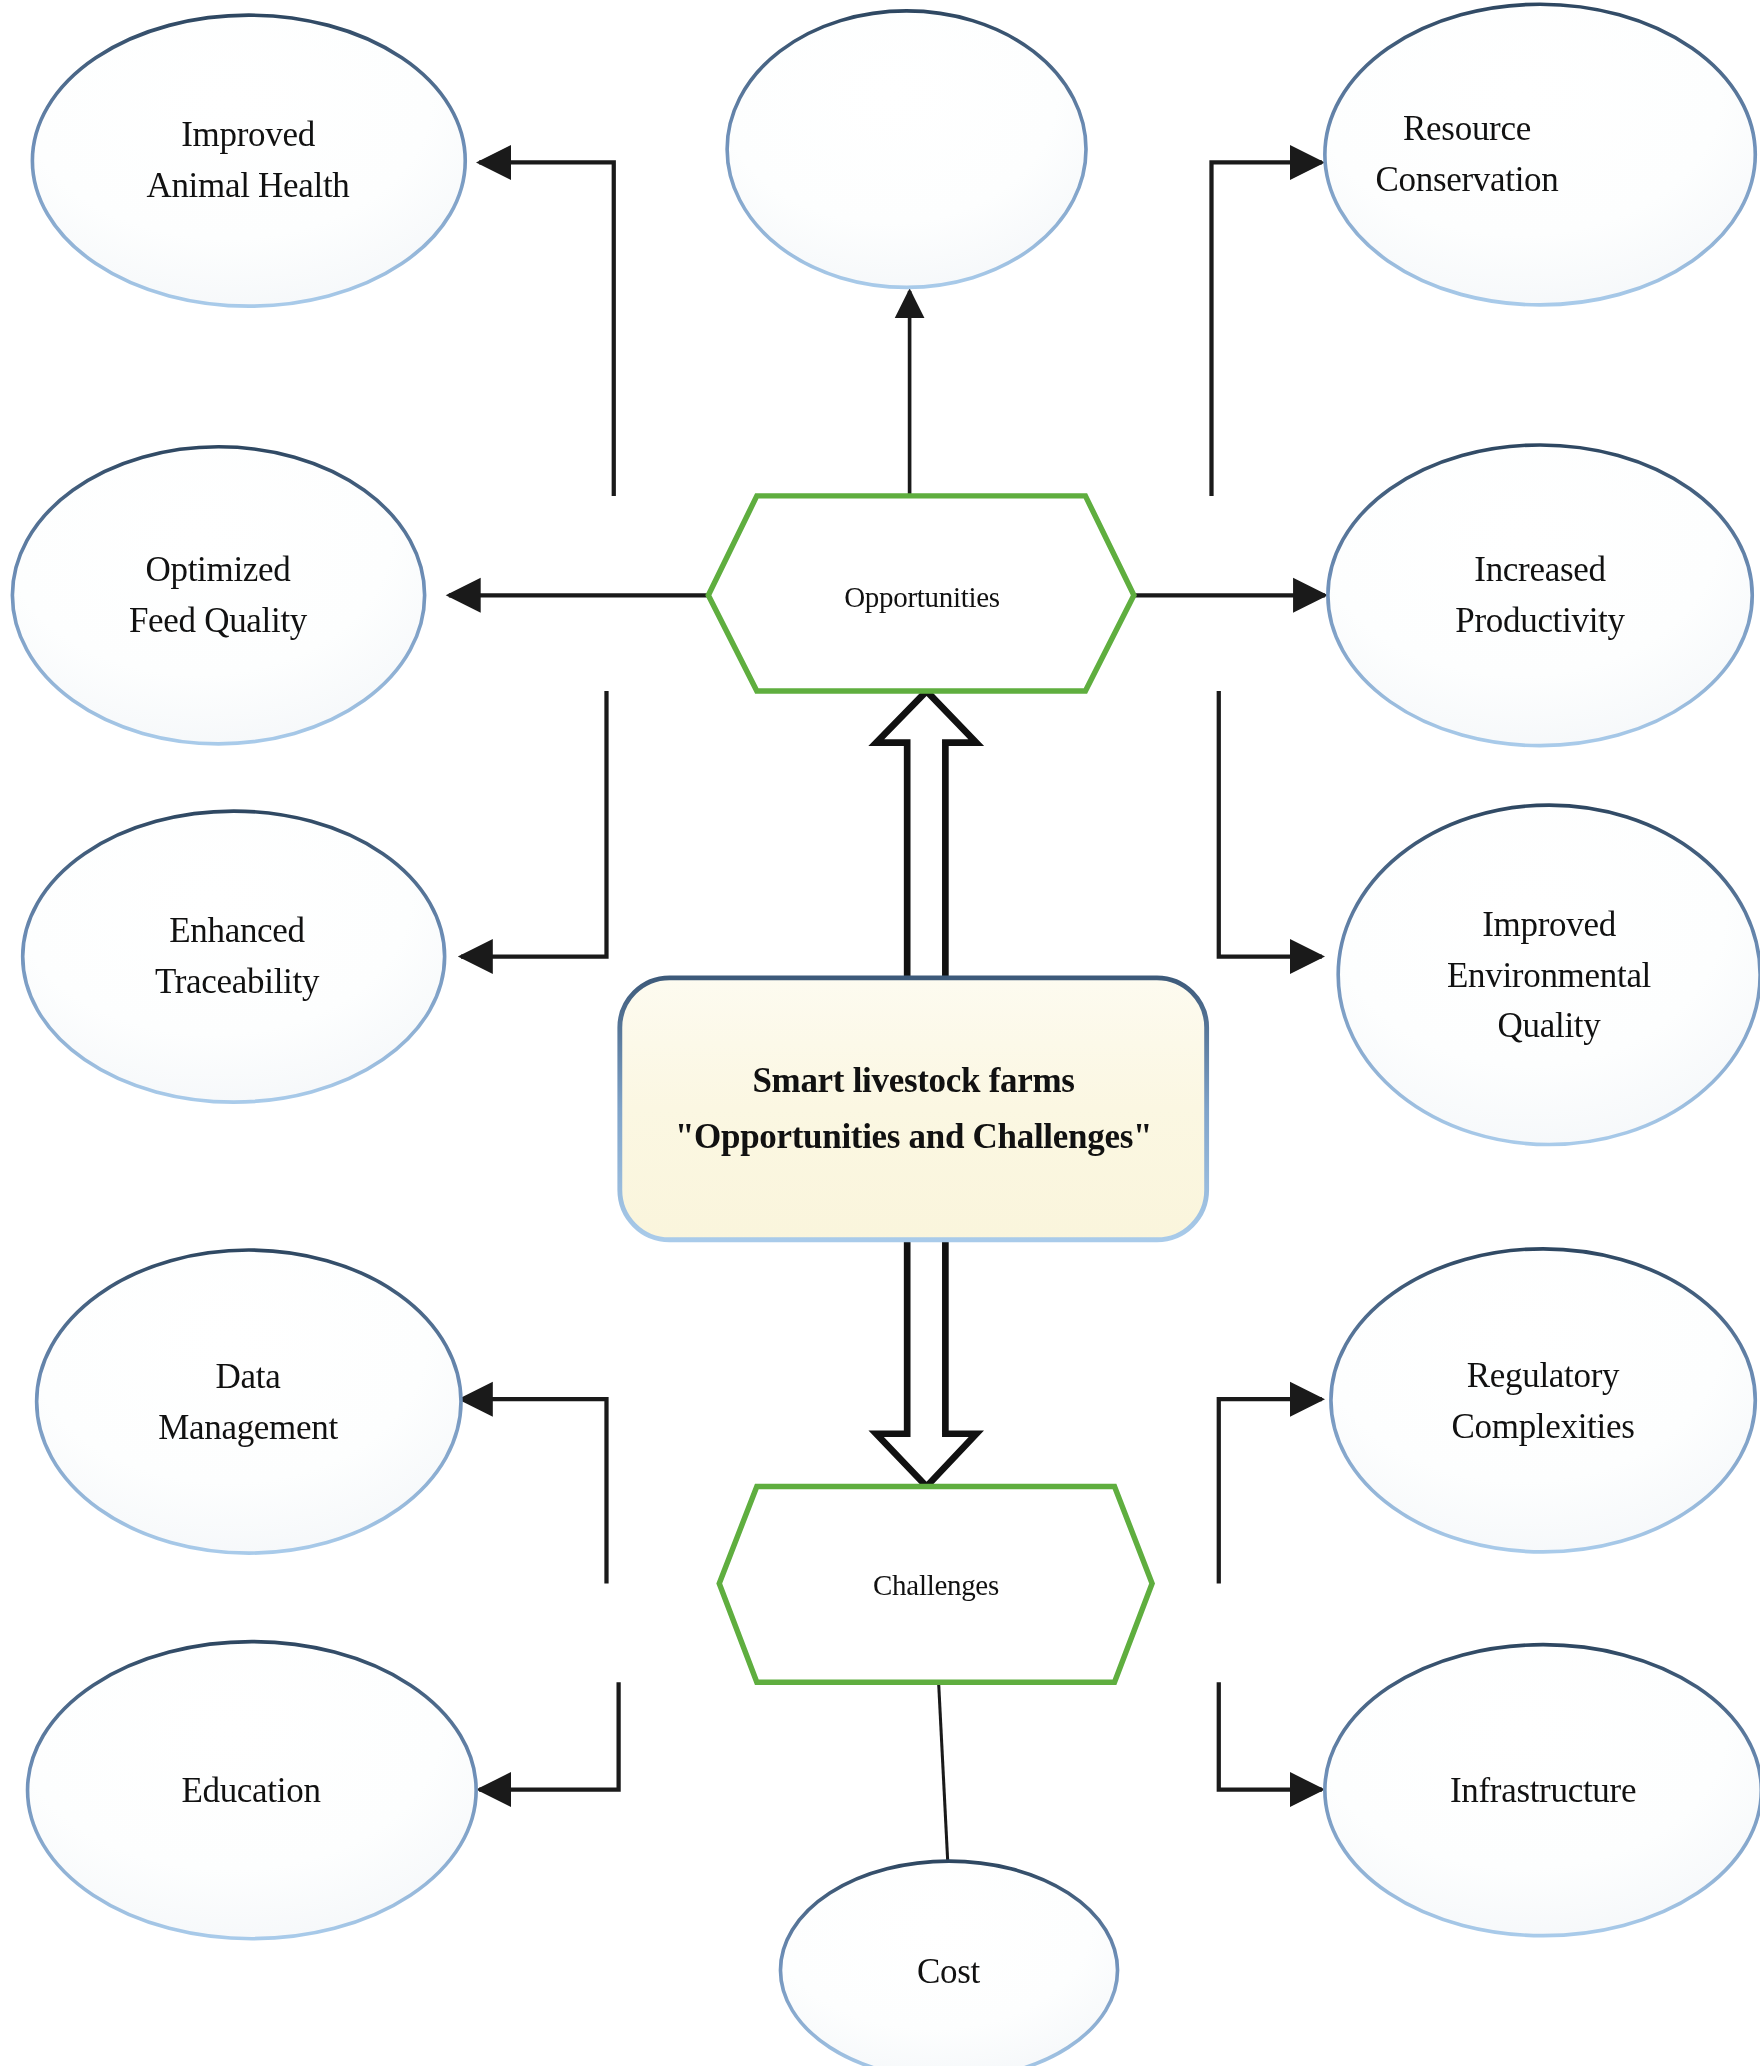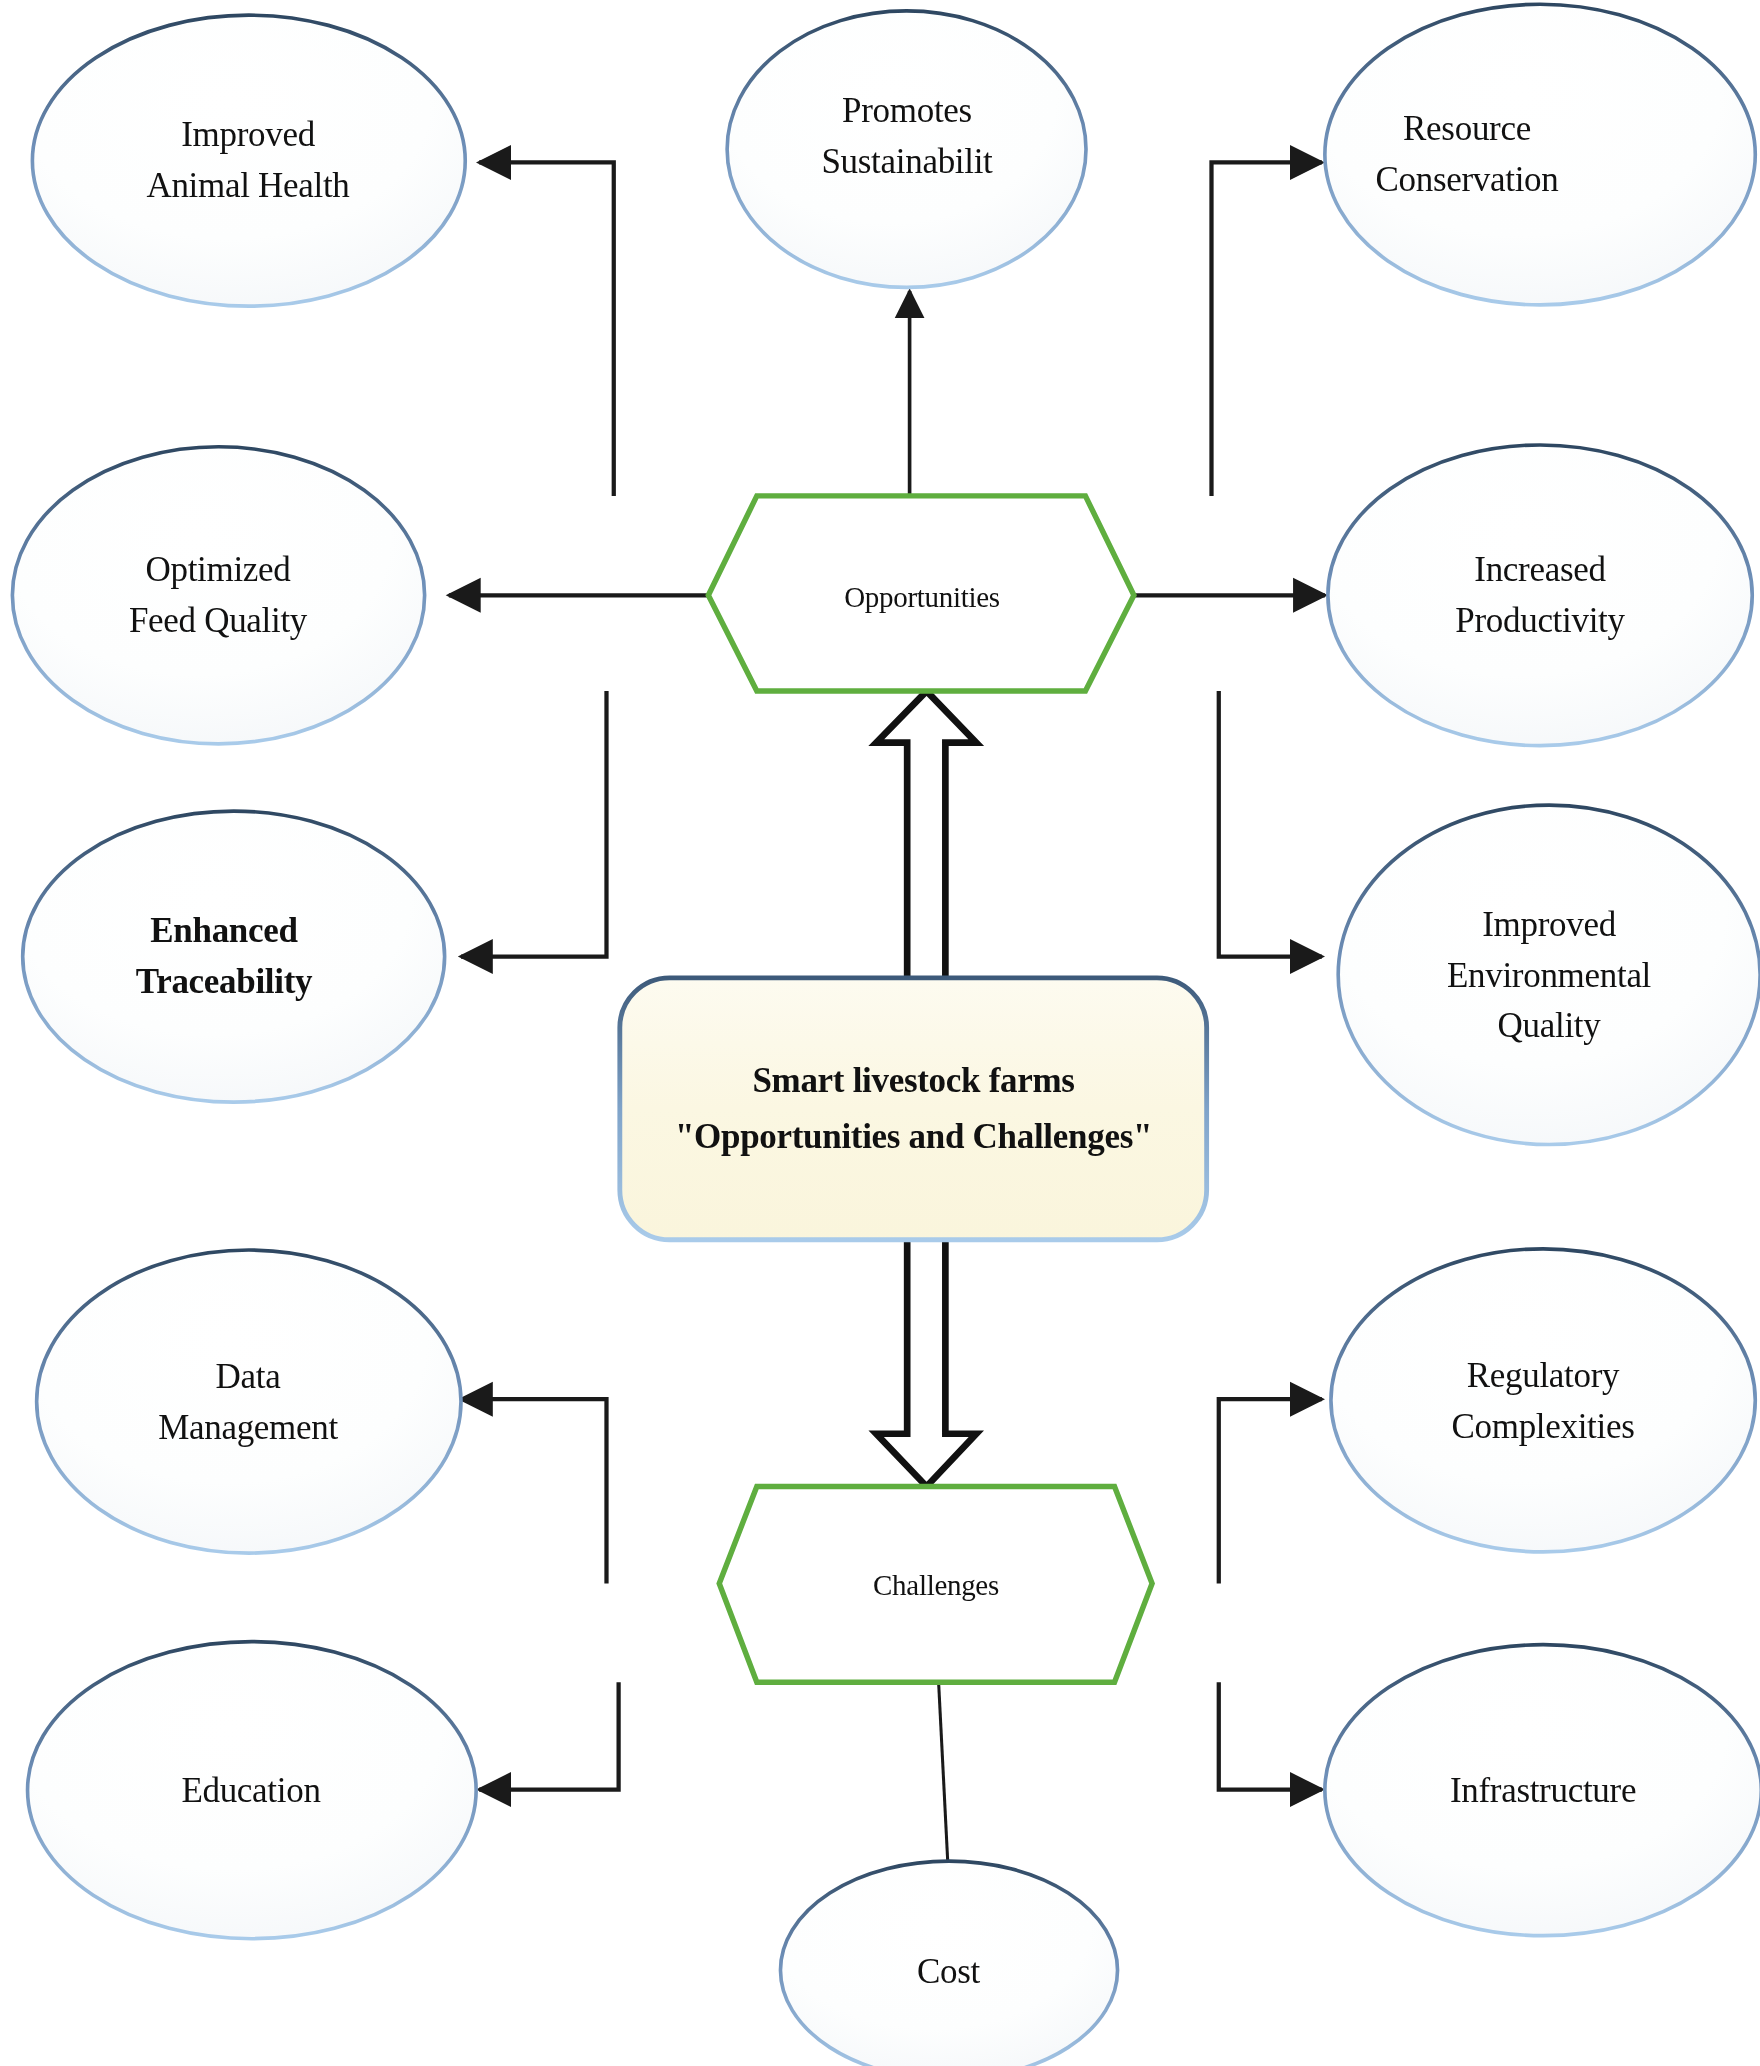--- a/index.html
+++ b/index.html
@@ -149,33 +149,31 @@
 
     <polygon points="1248,2452 1838,2452 1900,2612 1838,2775 1248,2775 1186,2612" fill="#ffffff" stroke="#5FAE3F" stroke-width="9" stroke-linejoin="miter"></polygon>
 
     <rect x="1022" y="1613" rx="82" ry="82" width="968" height="432" fill="url(#centerFill)" stroke="url(#centerStroke)" stroke-width="8"></rect>
 
   </svg>
 
   <div class="node-label ellipse-label" style="left:33px; top:88px; width:430px; height:146px;">Improved
 Animal Health</div>
 
-  <div class="node-label ellipse-label" style="left:728px; top:67px; width:358px; height:139px;">Promotes
-Sustainabilit</div>
 
   <div class="node-label ellipse-label" style="left:1252px; top:82px; width:430px; height:146px;">Resource
 Conservation</div>
 
   <div class="node-label ellipse-label" style="left:12px; top:521px; width:412px; height:149px;">Optimized
 Feed Quality</div>
 
   <div class="node-label ellipse-label" style="left:1328px; top:521px; width:424px; height:149px;">Increased
 Productivity</div>
 
-  <div class="node-label ellipse-label" style="left:15px; top:882px; width:418px; height:149px;font-weight:bold;">Enhanced
+  <div class="node-label ellipse-label" style="left:28px; top:882px; width:418px; height:149px;">Enhanced
 Traceability</div>
 
   <div class="node-label ellipse-label" style="left:1337px; top:873px; width:424px; height:206px;">Improved
 Environmental
 Quality</div>
 
   <div class="node-label ellipse-label" style="left:36px; top:1328px; width:424px; height:149px;text-align:center;">Data
 Management</div>
 
   <div class="node-label ellipse-label" style="left:1331px; top:1327px; width:424px; height:149px;">Regulatory

